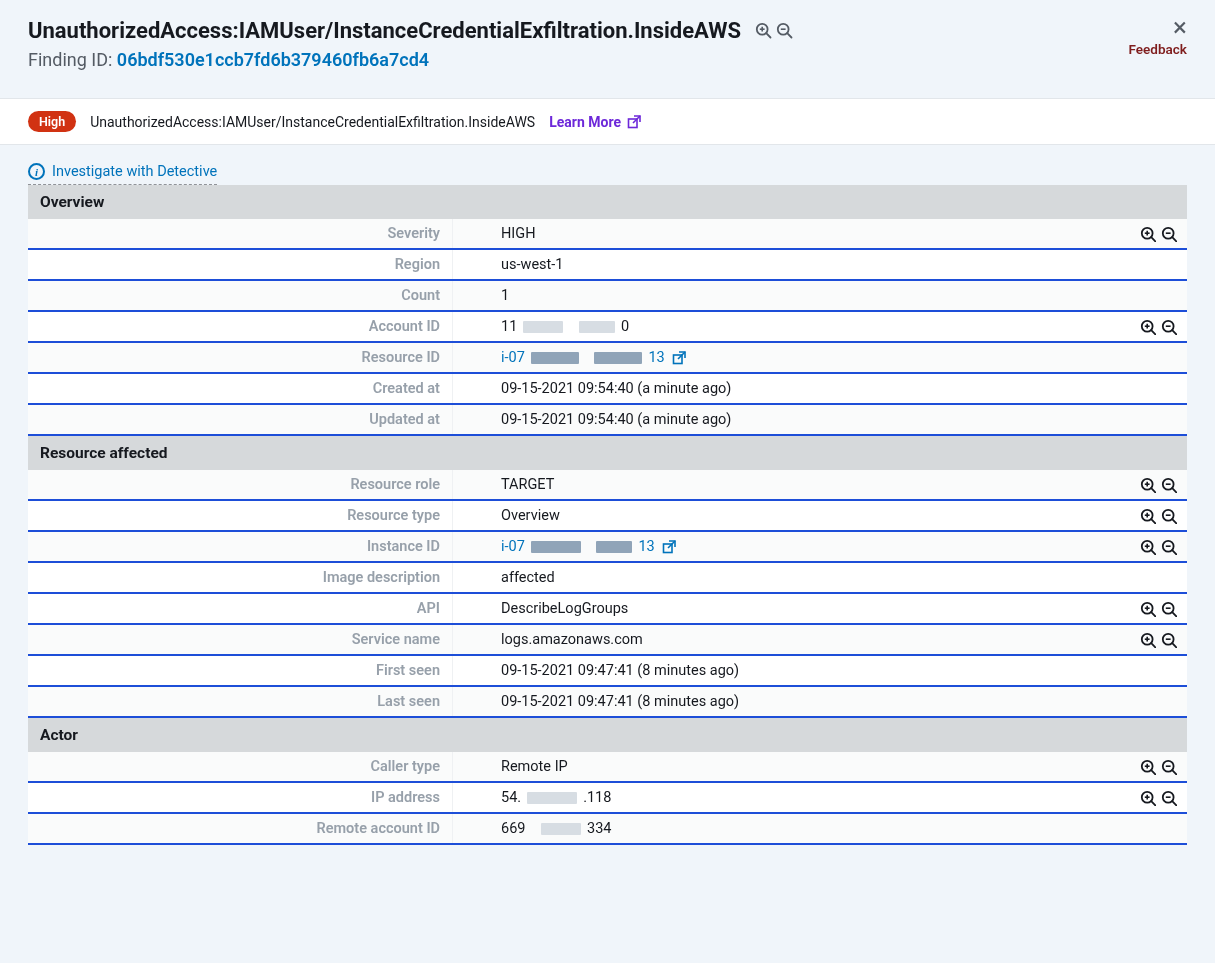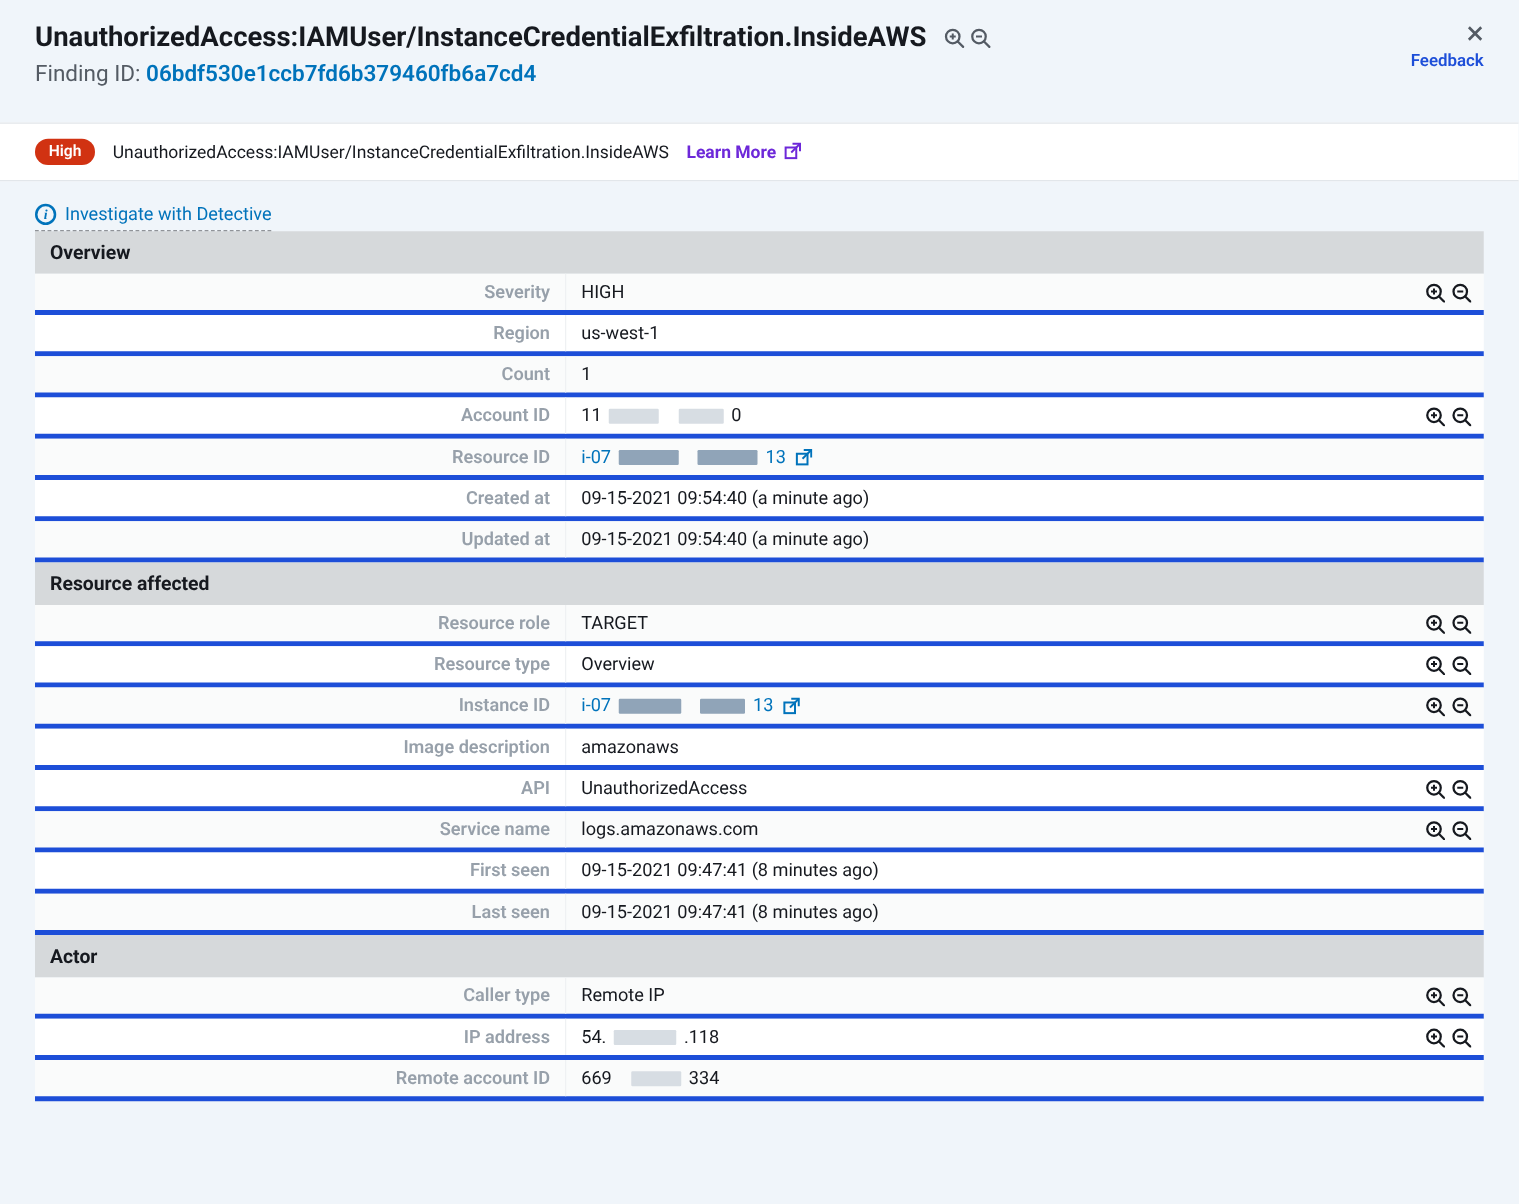--- a/index.html
+++ b/index.html
@@ -13,21 +13,21 @@
   .content { padding: 18px 28px; }
   .header-row { display: flex; align-items: flex-start; justify-content: space-between; }
   .title-block { display: flex; align-items: center; gap: 14px; }
   .page-title { font-size: 22px; font-weight: 700; color: #16191f; }
   .title-icons { display: flex; gap: 4px; color: #545b64; }
   .icon { width: 17px; height: 17px; display: inline-flex; align-items: center; justify-content: center; cursor: pointer; }
   .close-icon { cursor: pointer; color: #545b64; font-size: 26px; line-height: 18px; }
   .finding-line { margin-top: 6px; font-size: 18px; color: #545b64; }
   .finding-id { color: #0073bb; font-weight: 600; }
   .feedback-line { text-align: right; margin-top: -2px; }
-  .feedback-link { color: #1d4ed8; font-size: 13.5px; font-weight: 600; cursor: pointer; }
+  .feedback-link { color: #7f1d1d; font-size: 13.5px; font-weight: 600; cursor: pointer; }
 
   .severity-bar {
     margin-top: 28px;
     background: #ffffff;
     border-top: 1px solid #e2e6ea;
     border-bottom: 1px solid #e2e6ea;
     margin-left: -28px; margin-right: -28px;
     padding: 12px 28px;
     display: flex; align-items: center; gap: 14px;
   }
@@ -59,21 +59,21 @@
     font-family: Georgia, serif;
   }
 
   .section { }
   .section-header {
     background: #d6d9db;
     padding: 8px 12px;
     font-size: 15.5px;
     font-weight: 700;
   }
-  .row { display: flex; border-bottom: 4px solid #1d4ed8; }
+  .row { display: flex; border-bottom: 2px solid #1d4ed8; gap: 36px; }
   .row:nth-child(even) { background: #fafbfb; }
   .row:nth-child(odd)  { background: #ffffff; }
   .row-label {
     width: 425px;
     text-align: right;
     padding: 6px 12px 6px 10px;
     color: #97a0aa;
     font-weight: 600;
     font-size: 14.5px;
     border-right: 1px solid #eff1f3;
@@ -311,31 +311,31 @@
               <svg width="16" height="16">
                 <use href="#ic-zoom-out"></use>
               </svg>
             </span>
           </span>
       </div>
     </div>
     <div class="row">
       <div class="row-label">Image description</div>
       <div class="row-value">
-          <span class="value-content">amazonaws</span>
+          <span class="value-content">affected</span>
         </div>
     </div>
   </div>
 
   
   <div class="section">
     <div class="row">
       <div class="row-label">API</div>
       <div class="row-value">
-        <span class="value-content">UnauthorizedAccess</span>
+        <span class="value-content">DescribeLogGroups</span>
         <span class="zoom-pair">
             <span class="icon">
               <svg width="16" height="16">
                 <use href="#ic-zoom-in"></use>
               </svg>
             </span>
             <span class="icon">
               <svg width="16" height="16">
                 <use href="#ic-zoom-out"></use>
               </svg>

